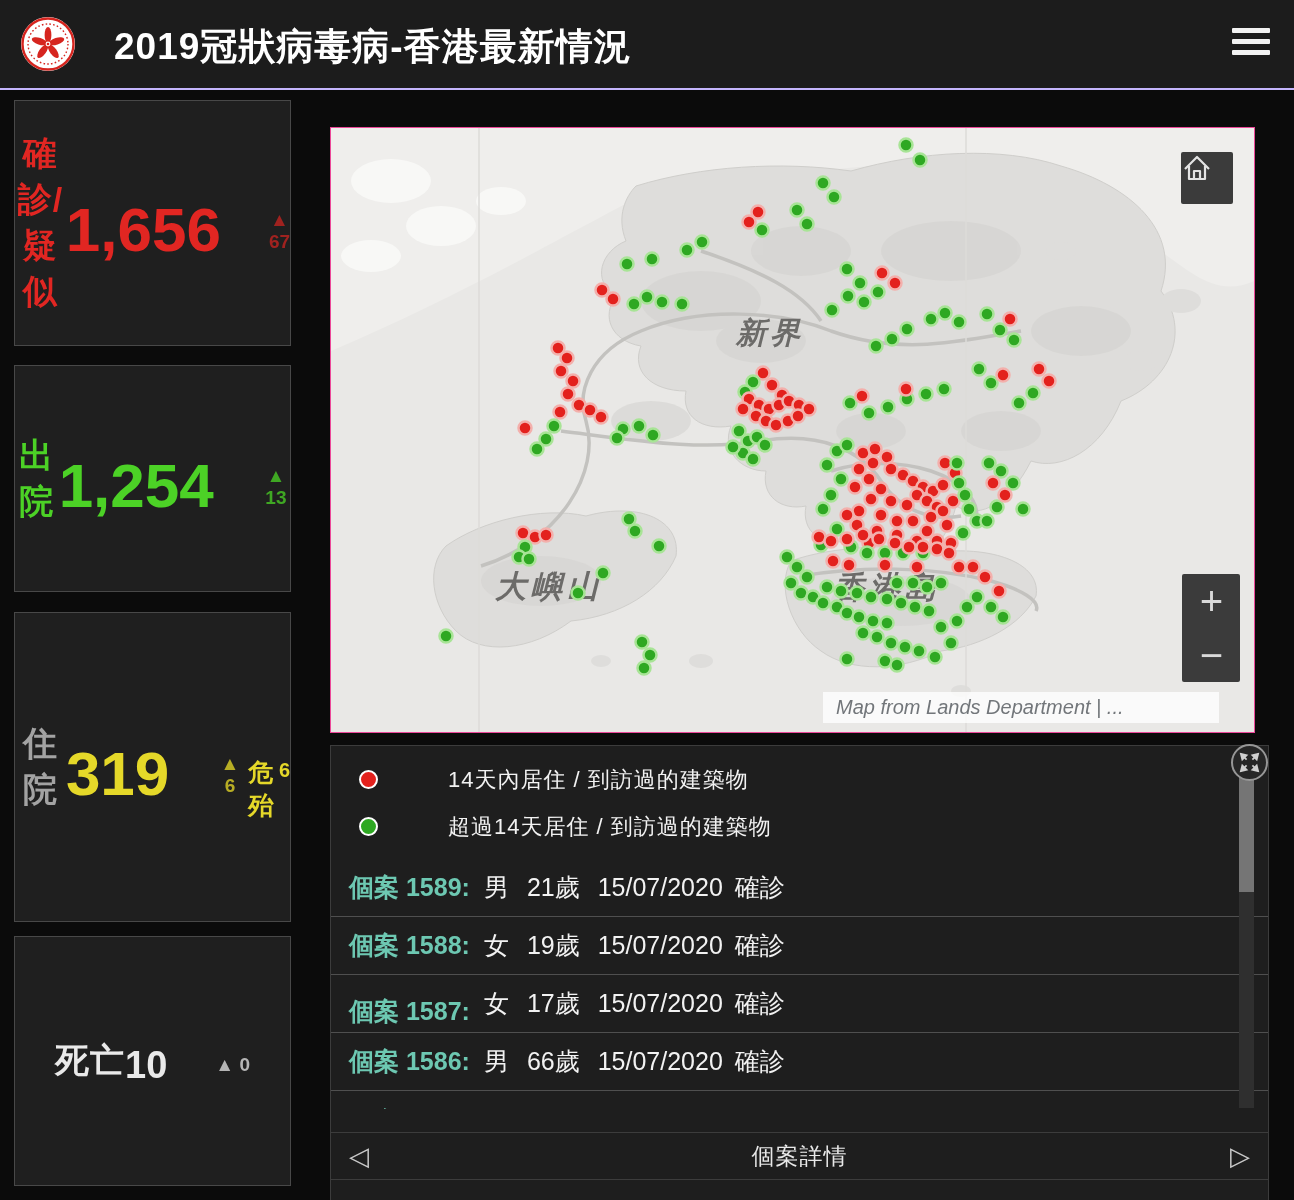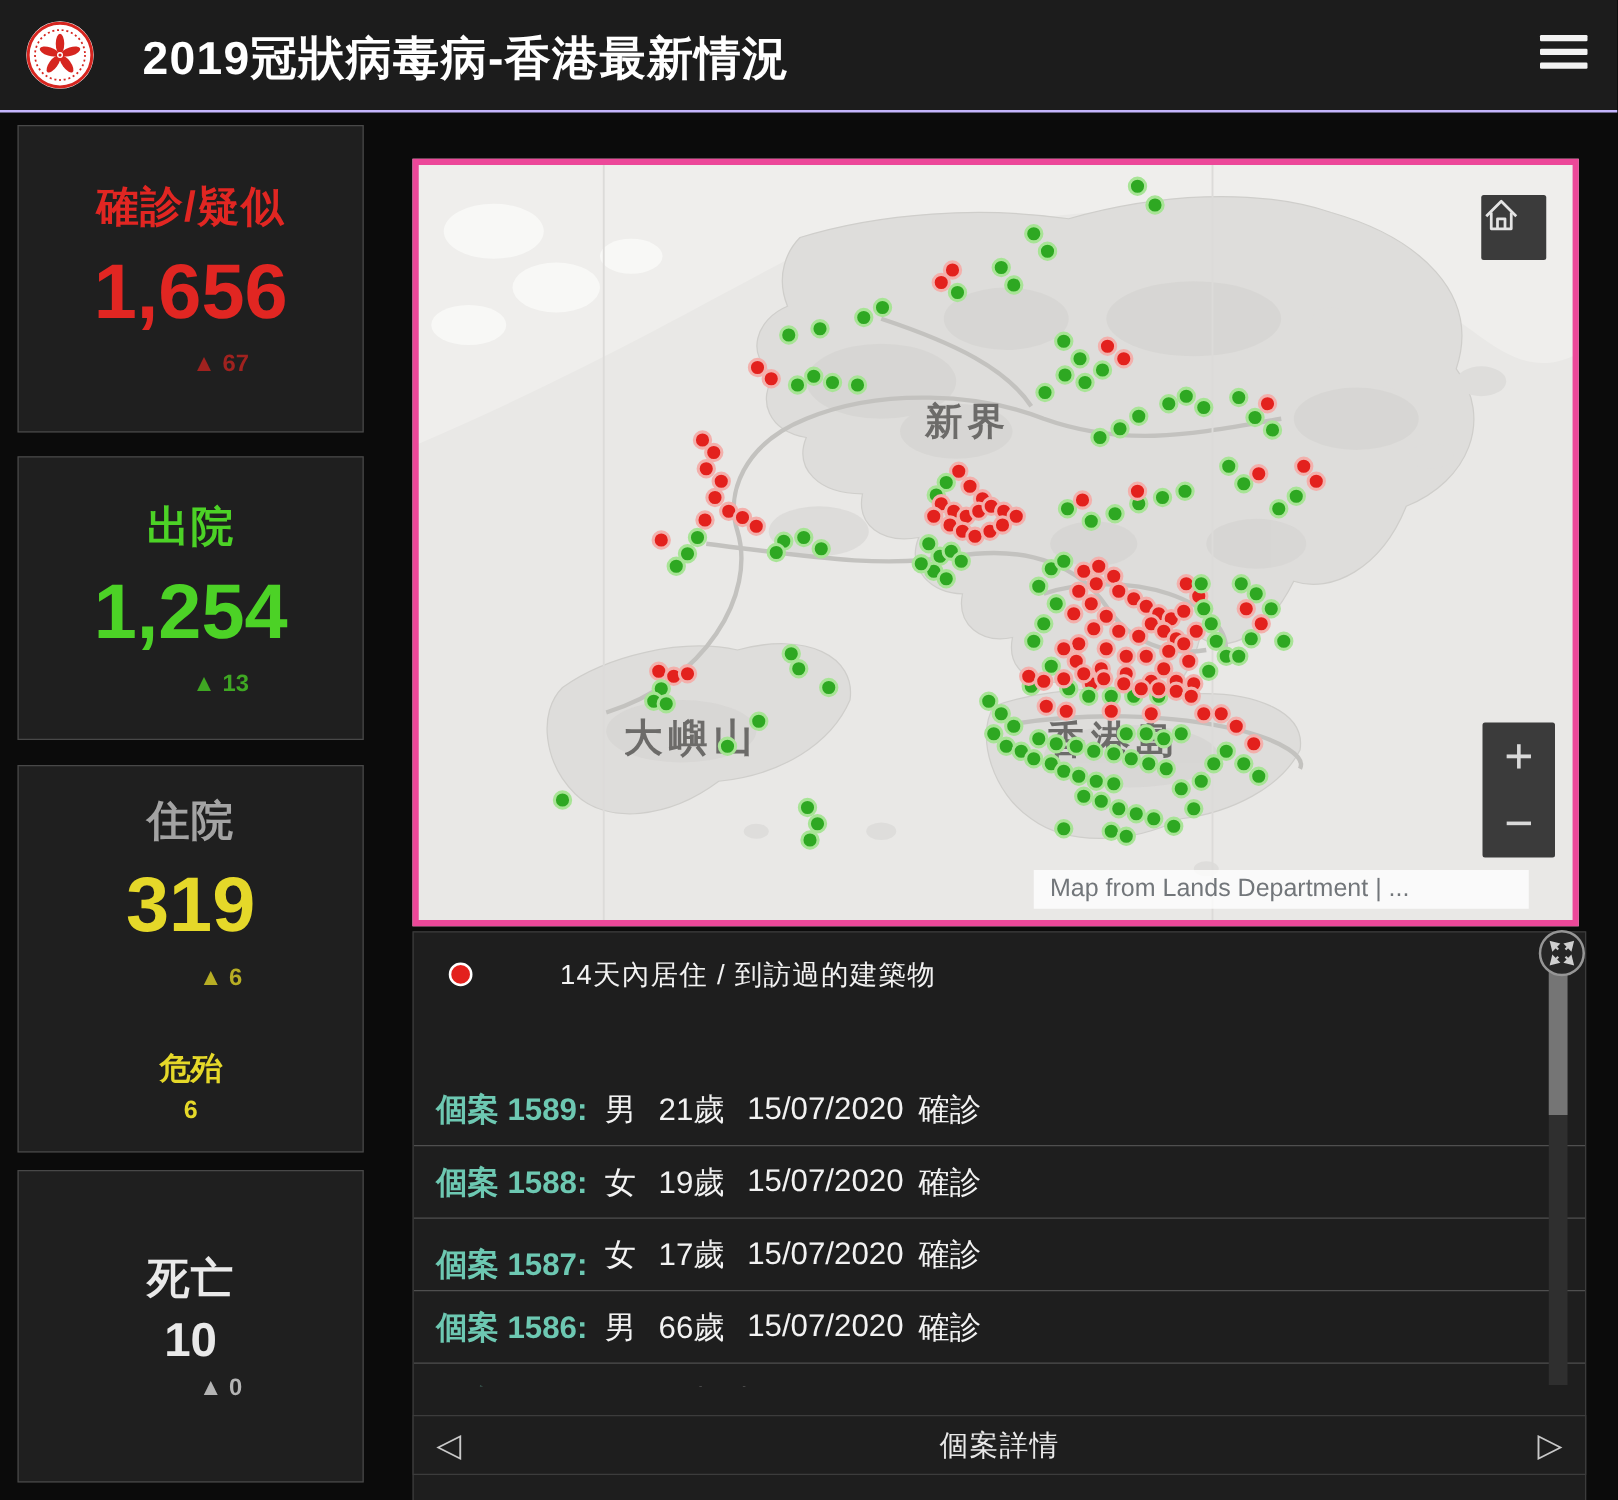--- a/index.html
+++ b/index.html
@@ -17,38 +17,38 @@
   .logo{position:absolute;left:20px;top:16px;width:56px;height:56px;}
   .app-title{
     position:absolute;left:114px;top:22px;color:#fff;font-size:37px;font-weight:bold;
     letter-spacing:1px;white-space:nowrap;
   }
   .hamburger{position:absolute;right:22px;top:28px;width:40px;height:34px;cursor:pointer;}
   .hamburger span{display:block;width:38px;height:5px;background:#f2f2f2;border-radius:1px;margin-bottom:6px;}
   
   .card{
     position:absolute;left:14px;width:277px;background:#1f1f1f;border:1px solid #484848;
-    box-sizing:border-box;display:flex;flex-direction:column;align-items:center;justify-content:center;
+    box-sizing:border-box;display:flex;align-items:center;justify-content:center;
     text-align:center;
   }
   .card .label{font-size:34px;font-weight:bold;letter-spacing:1px;}
   .card .value{font-size:62px;font-weight:bold;line-height:1;margin-top:14px;}
   .card .delta{font-size:19px;margin-top:16px;font-weight:bold;opacity:.85;margin-left:48px;}
   .card .sub-label{font-size:25px;font-weight:bold;margin-top:44px;}
   .card .sub-value{font-size:20px;font-weight:bold;margin-top:6px;}
   #card-confirmed{top:100px;height:246px;}
   #card-discharged{top:365px;height:227px;}
   #card-hospitalised{top:612px;height:310px;}
   #card-deaths{top:936px;height:250px;}
   #card-deaths .value{font-size:38px;margin-top:8px;text-align:center;}
   #card-deaths .delta{margin-top:8px;}
   
   .map-box{
     position:absolute;left:330px;top:127px;width:923px;height:604px;
-    background:#e9e8e6;border:5px solid #ec4899;box-sizing:content-box;overflow:hidden;
+    background:#e9e8e6;border:1px solid #ec4899;box-sizing:content-box;overflow:hidden;font-style:italic;
   }
   .map-box svg{position:absolute;left:0;top:0;}
   .home-btn{
     position:absolute;left:850px;top:24px;width:52px;height:52px;background:#3b3b3b;
     display:flex;align-items:center;justify-content:center;cursor:pointer;border-radius:2px;
   }
   .zoomctl{
     position:absolute;left:851px;top:446px;width:58px;height:108px;background:#3b3b3b;
     display:flex;flex-direction:column;border-radius:2px;
   }
@@ -474,20 +474,24 @@
         <polygon points="21,21 15,19.5 19.5,15"></polygon>
     </g>
   </svg>
 </div>
 
 <div class="case-panel">
   <div class="legend-row">
     <div class="legend-dot" style="background:#e3211d;"></div>
     <div class="legend-label">14天內居住 / 到訪過的建築物</div>
   </div>
+  <div class="legend-row" style="margin-top:0;">
+    <div class="legend-dot" style="background:#2ea822;"></div>
+    <div class="legend-label">超過14天居住 / 到訪過的建築物</div>
+  </div>
 
   <div class="case-rows">
     <div class="case-row">
       <span class="cnum" style="color:#6dc8b2;">個案 1589:</span>
       <span class="cg">男</span>
       <span class="ca">21歲</span>
       <span class="cd">15/07/2020</span>
       <span class="cs">確診</span>
     </div>
     <div class="case-row">

